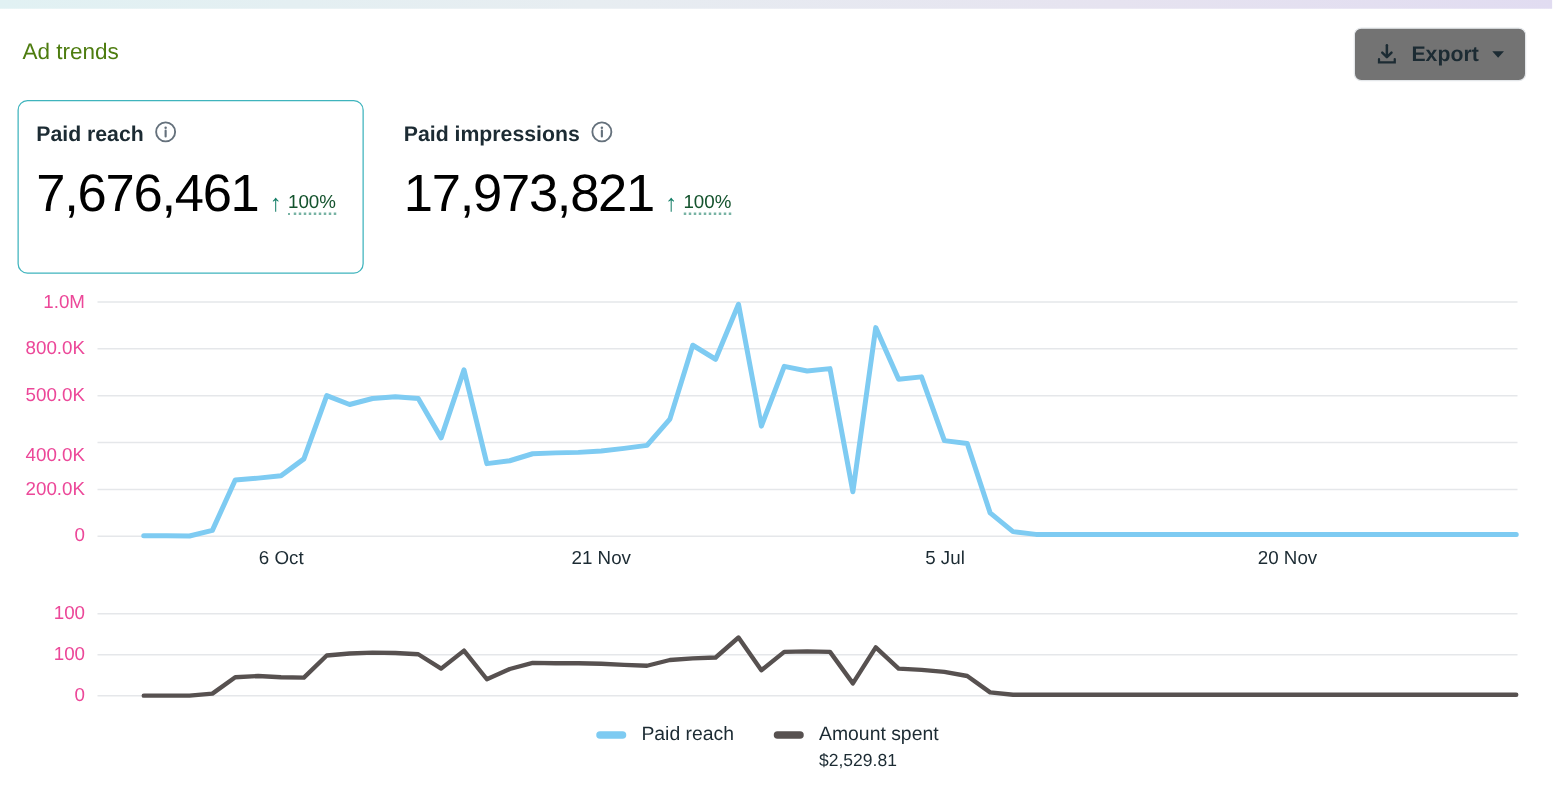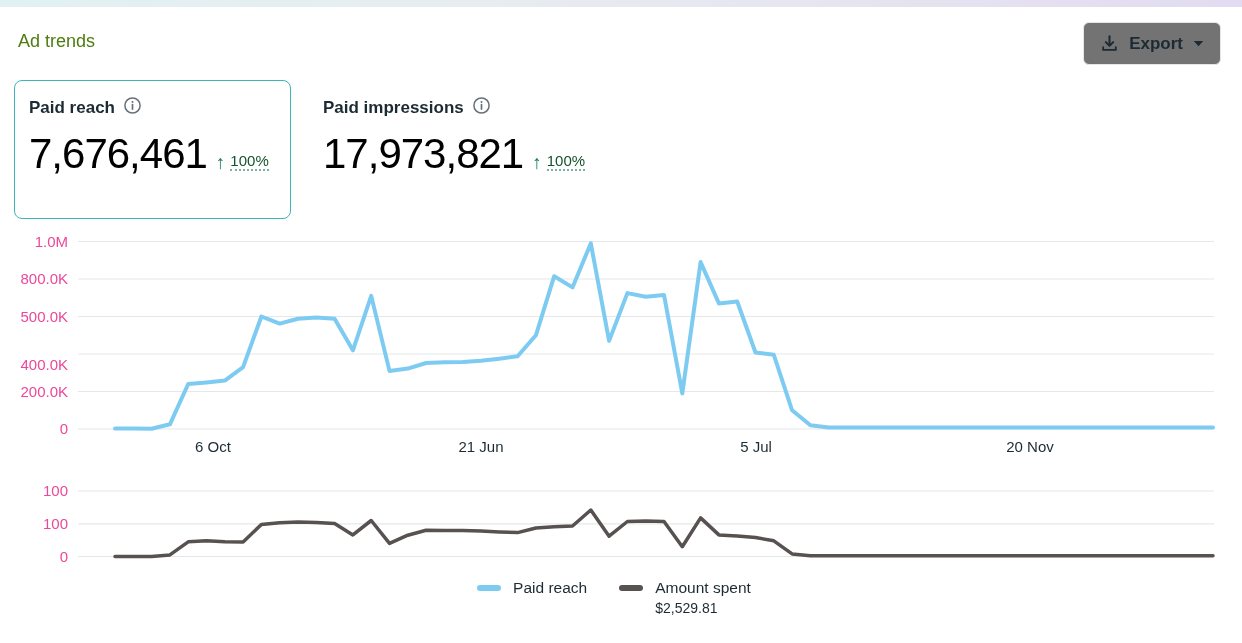--- a/index.html
+++ b/index.html
@@ -112,22 +112,22 @@
       <line x1="78" x2="1214" y1="556.5" y2="556.5" stroke="#e5e7ea" stroke-width="1.2"></line>
       <polyline points="115.0,556.5 133.3,556.5 151.6,556.5 169.9,554.9 188.2,541.8 206.5,540.8 224.8,541.8 243.1,542.1 261.4,524.4 279.7,522.8 298.0,522.1 316.3,522.4 334.6,523.4 352.9,534.9 371.2,520.5 389.5,543.4 407.8,535.2 426.1,530.3 444.4,530.6 462.7,530.6 481.0,531.0 499.3,531.9 517.6,532.6 535.9,528.0 554.2,526.7 572.5,526.0 590.8,510.0 609.1,536.2 627.4,521.5 645.7,521.1 664.0,521.5 682.3,546.7 700.6,517.9 718.9,534.9 737.2,535.9 755.5,537.5 773.8,540.8 792.1,553.9 810.4,555.8 828.7,555.8 847.0,555.8 865.3,555.8 883.6,555.8 901.9,555.8 920.2,555.8 938.5,555.8 956.8,555.8 975.1,555.8 993.4,555.8 1011.7,555.8 1030.0,555.8 1048.3,555.8 1066.6,555.8 1084.9,555.8 1103.2,555.8 1121.5,555.8 1139.8,555.8 1158.1,555.8 1176.4,555.8 1194.7,555.8 1213.0,555.8" fill="none" stroke="#575150" stroke-width="3.5" stroke-linejoin="round" stroke-linecap="round"></polyline>
     </svg>
   <div id="chart-labels">
       <div class="ytick" style="top: 232.5px;">1.0M</div>
       <div class="ytick" style="top: 270px;">800.0K</div>
       <div class="ytick" style="top: 307.5px;">500.0K</div>
       <div class="ytick" style="top: 356px;">400.0K</div>
       <div class="ytick" style="top: 382.5px;">200.0K</div>
       <div class="ytick" style="top: 420px;">0</div>
-      <div class="xtick" style="left: 168px; top: 438px;">6 Oct</div>
-      <div class="xtick" style="left: 436px; top: 438px;">21 Jun</div>
+      <div class="xtick" style="left: 180px; top: 438px;">6 Oct</div>
+      <div class="xtick" style="left: 436px; top: 438px;">21 Nov</div>
       <div class="xtick" style="left: 711px; top: 438px;">5 Jul</div>
       <div class="xtick" style="left: 985px; top: 438px;">20 Nov</div>
       <div class="ytick" style="top: 482px;">100</div>
       <div class="ytick" style="top: 514.75px;">100</div>
       <div class="ytick" style="top: 547.5px;">0</div>
     </div>
 
   <div class="plot-hover" style="top:241px;height:189px;"></div>
   <div class="plot-hover" style="top:491px;height:66px;"></div>
 

